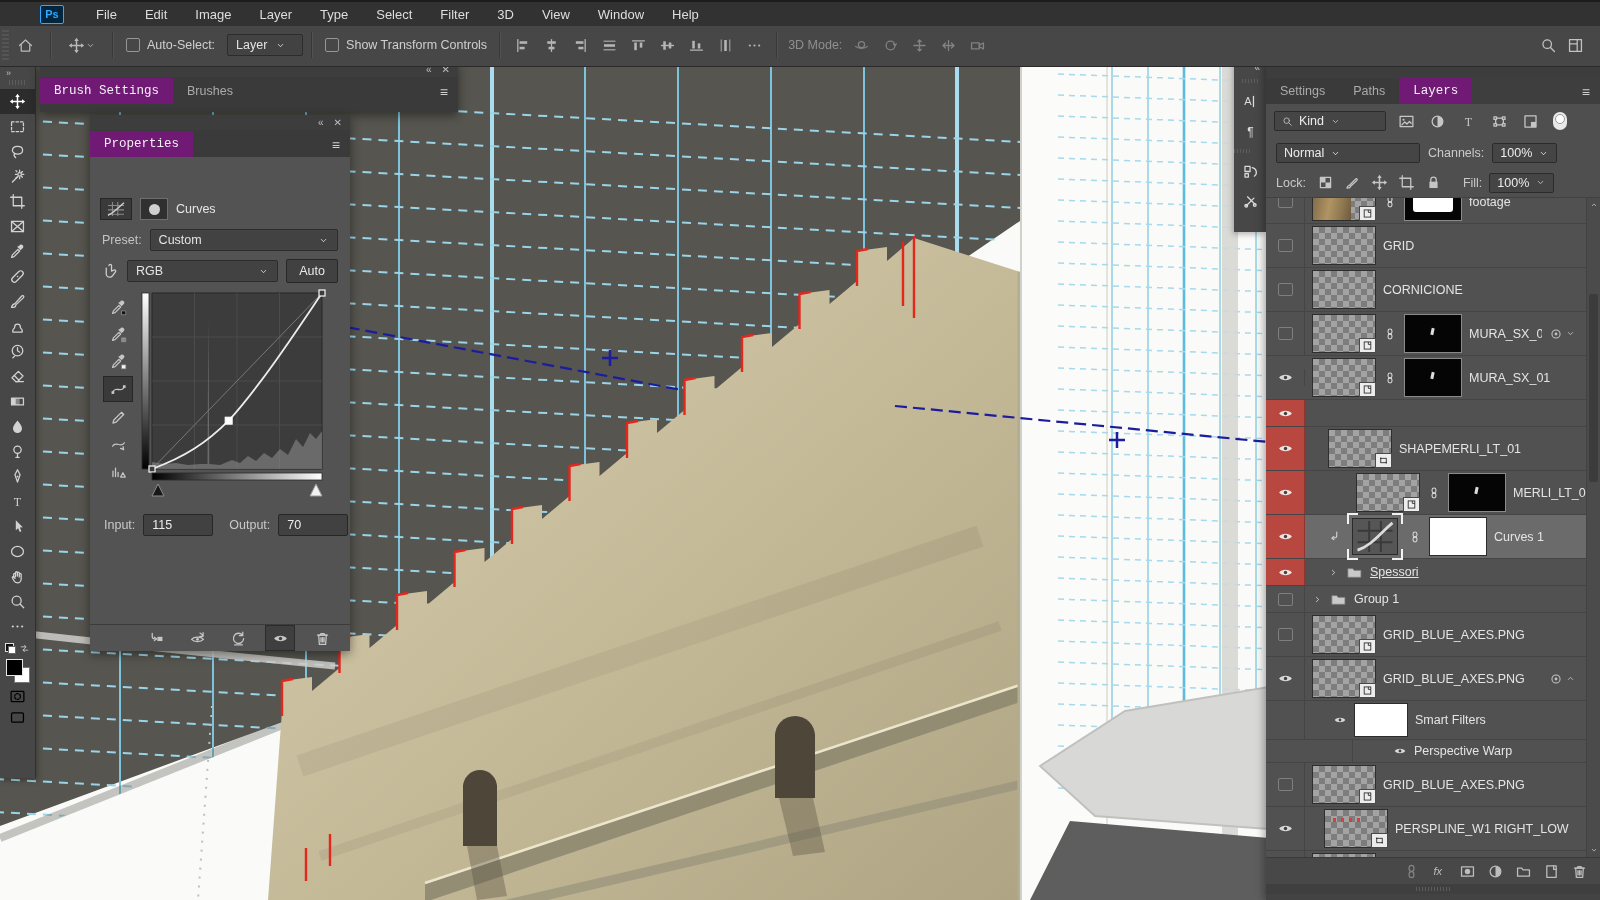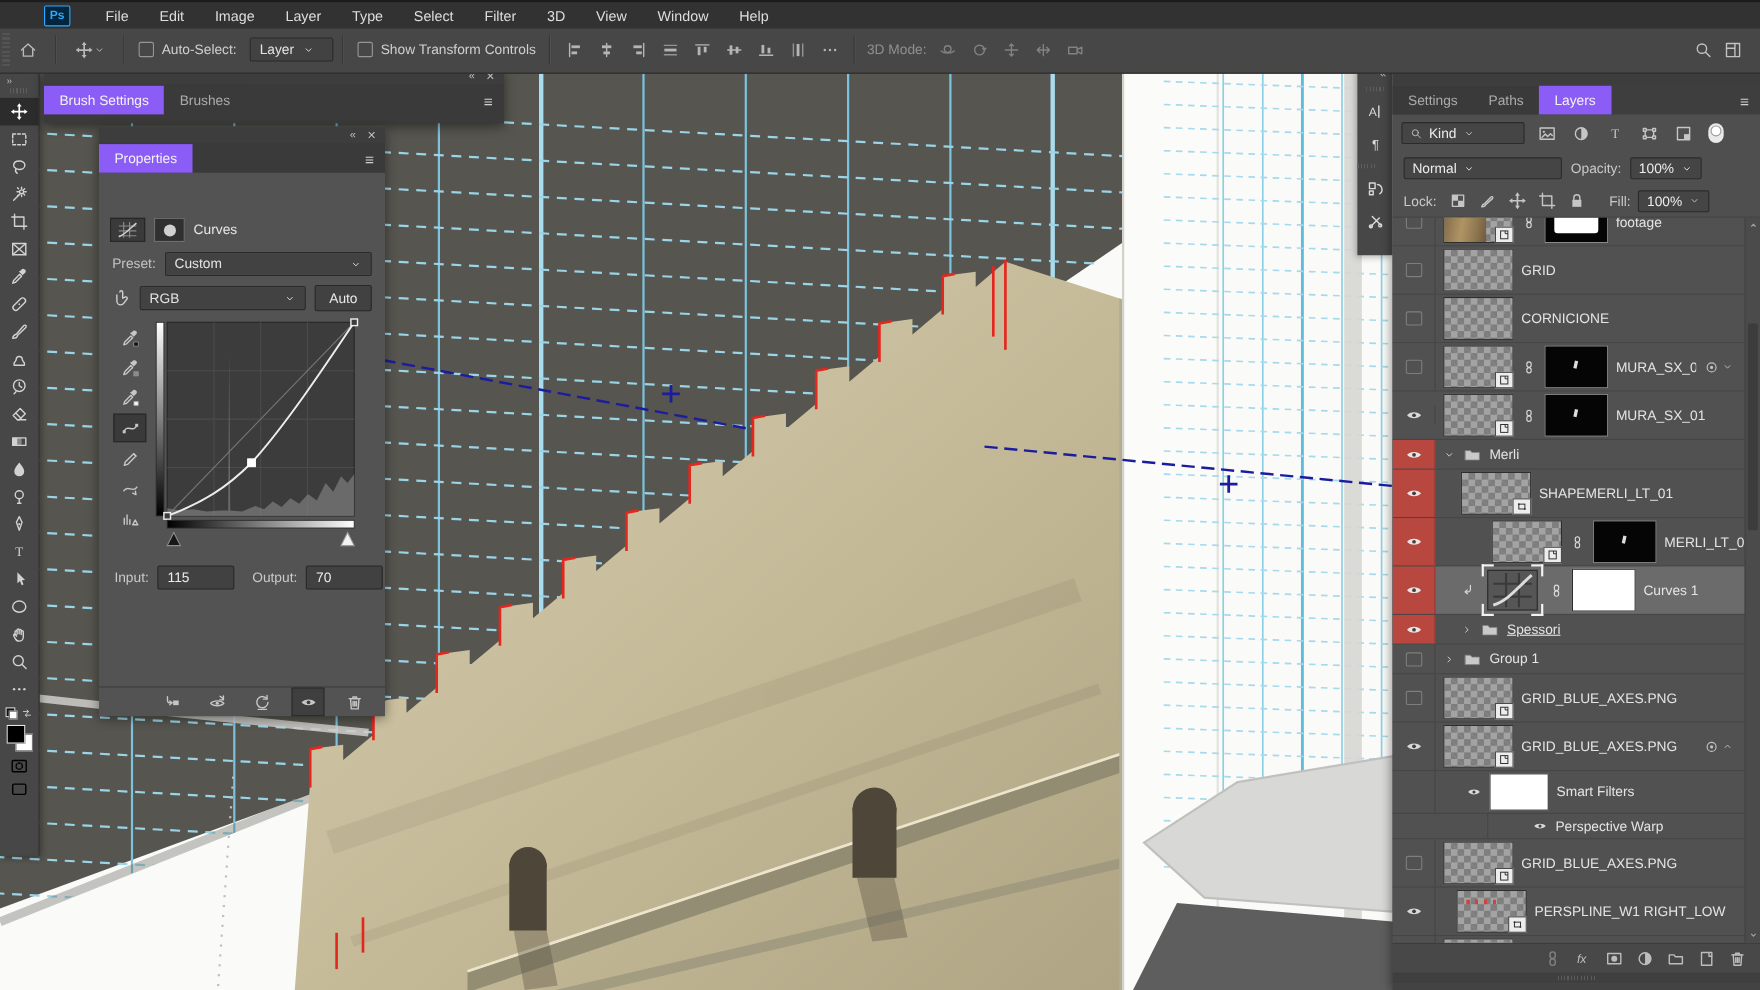--- a/index.html
+++ b/index.html
@@ -47,21 +47,21 @@
   .minifg{position:relative;width:11px;height:11px;}
   .minifg i{position:absolute;display:block;}
   .minifg .a{left:0;top:0;width:7px;height:7px;background:#111;border:1px solid #ddd;}
   .minifg .b{right:0;bottom:0;width:6px;height:6px;background:#fff;border:1px solid #666;}
   
   .floatpanel{position:absolute;background:#535353;box-shadow:0 3px 10px rgba(0,0,0,.45);z-index:32;}
   .minibar{height:15px;background:#3d3d3d;display:flex;align-items:center;justify-content:flex-end;gap:10px;
     color:#bdbdbd;font-size:10px;padding:0 8px;}
   .tabrow{height:27px;background:#3a3a3a;display:flex;align-items:flex-end;}
   .ptab{padding:6px 14px 6px;font-size:12.5px;color:#ababab;background:#3a3a3a;}
-  .ptab.active{background:#8b5cf6;color:#f2f2f2;}
+  .ptab.active{background:#701a75;color:#f2f2f2;font-family:Liberation Mono, monospace;}
   .menu-ic{margin-left:auto;color:#cfcfcf;font-size:14px;padding:4px 10px;}
   
   #brushpanel{left:40px;top:62px;width:418px;height:50px;background:#3a3a3a;}
   
   #propspanel{left:90px;top:115px;width:260px;height:536px;display:flex;flex-direction:column;}
   .pcontent{flex:1;display:flex;flex-direction:column;background:#535353;color:#cfcfcf;font-size:12.5px;margin-top:34px;}
   .adjhead{display:flex;align-items:center;gap:8px;padding:7px 10px 5px;}
   .curves-adj-ic{width:30px;height:20px;background:#3a3a3a;border:1px solid #262626;display:flex;align-items:center;justify-content:center;color:#cfcfcf;}
   .curves-adj-ic svg{width:18px;height:16px;stroke:currentColor;fill:none;stroke-width:1.2;}
   .mask-ic{width:26px;height:20px;background:#303030;border:1px solid #6e6e6e;display:flex;align-items:center;justify-content:center;}
@@ -986,21 +986,21 @@
     </div>
     <div class="lp-blend">
       <div class="msel" style="min-width:128px;">
         <span>Normal</span>
           <span class="ic tiny">
             <svg viewBox="0 0 20 20">
               <path d="M6 8 l4 4.2 4-4.2"></path>
             </svg>
           </span>
       </div>
-      <span class="lbl">Opacity:</span>
+      <span class="lbl">Channels:</span>
       <div class="msel">
         <span>100%</span>
           <span class="ic tiny">
             <svg viewBox="0 0 20 20">
               <path d="M6 8 l4 4.2 4-4.2"></path>
             </svg>
           </span>
       </div>
     </div>
     <div class="lp-lock">
@@ -1152,33 +1152,20 @@
           </div>
         </div>
         <div class="lrow" style="height:26px;">
           <div class="vcell red">
             <span class="ic ">
               <svg viewBox="0 0 20 20">
                 <path d="M2.5 10 C5.5 5.8 14.5 5.8 17.5 10 C14.5 14.2 5.5 14.2 2.5 10 Z" fill="currentColor" stroke="none"></path>
                 <circle cx="10" cy="10" r="2" fill="rgba(35,35,35,0.85)" stroke="none"></circle>
               </svg>
             </span>
-          </div>
-          <div class="lbody" style="">
-            <span class="ic tiny">
-              <svg viewBox="0 0 20 20">
-                <path d="M6 8 l4 4.2 4-4.2"></path>
-              </svg>
-            </span>
-            <span class="ic ">
-              <svg viewBox="0 0 20 20">
-                <path d="M2.5 5.5 H8 l1.5 2 H17.5 V15.5 H2.5 Z" fill="#c9c9c9" stroke="#858585" stroke-width="0.8"></path>
-              </svg>
-            </span>
-            <span class="lname">Merli</span>
           </div>
         </div>
         <div class="lrow" style="height:43px;">
           <div class="vcell red">
             <span class="ic ">
               <svg viewBox="0 0 20 20">
                 <path d="M2.5 10 C5.5 5.8 14.5 5.8 17.5 10 C14.5 14.2 5.5 14.2 2.5 10 Z" fill="currentColor" stroke="none"></path>
                 <circle cx="10" cy="10" r="2" fill="rgba(35,35,35,0.85)" stroke="none"></circle>
               </svg>
             </span>

